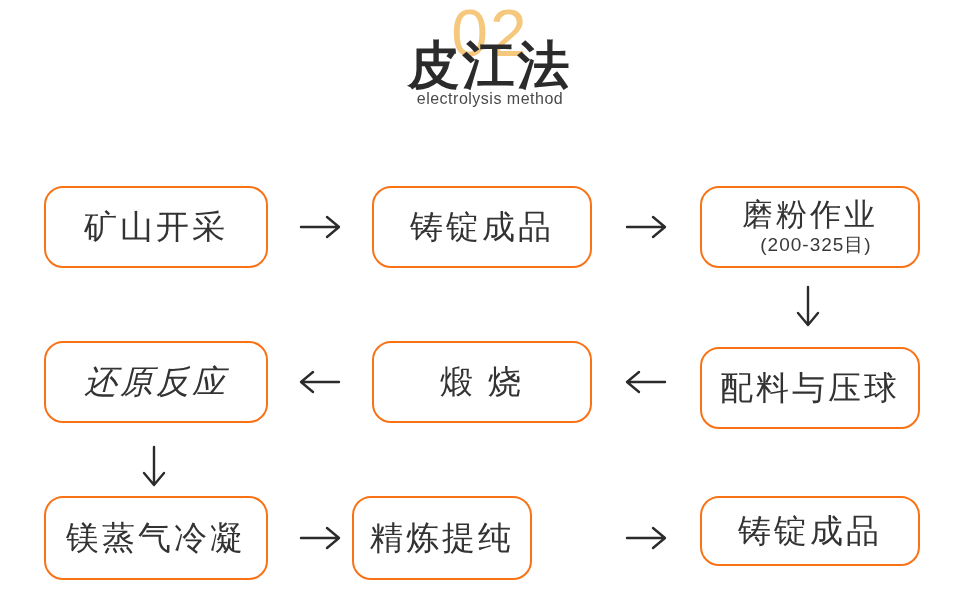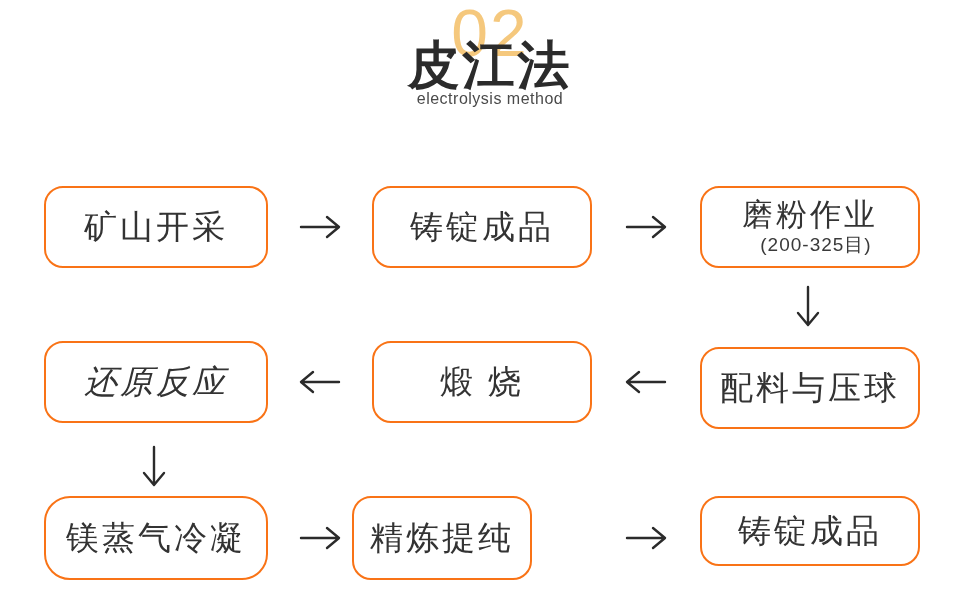--- a/index.html
+++ b/index.html
@@ -54,21 +54,21 @@
     line-height:1.2;margin-top:2px;white-space:nowrap;margin-left:12px;
   }
   .node.two-line .lbl{font-size:31px;}
   
   #n0{left:44px; top:186px;width:224px;height:82px;}
   #n1{left:372px;top:186px;width:220px;height:82px;}
   #n2{left:700px;top:186px;width:220px;height:82px;}
   #n3{left:44px; top:341px;width:224px;height:82px;font-style:italic;}
   #n4{left:372px;top:341px;width:220px;height:82px;}
   #n5{left:700px;top:341px;width:220px;height:82px;margin-top:6px;}
-  #n6{left:44px; top:496px;width:224px;height:84px;border-radius:26px;}
+  #n6{left:44px; top:496px;width:224px;height:84px;}
   #n7{left:352px;top:496px;width:180px;height:84px;justify-content:center;}
   #n8{left:700px;top:496px;width:220px;height:70px;}
   
   .arrow{position:absolute;}
   .arrow svg{display:block;}
   .arrow path{stroke:#2B2B2B;stroke-width:2.4;fill:none;
               stroke-linecap:round;stroke-linejoin:round;}
   #a-r1{left:298px;top:214px;}
   #a-r2{left:624px;top:214px;}
   #a-d1{left:795px;top:284px;}

